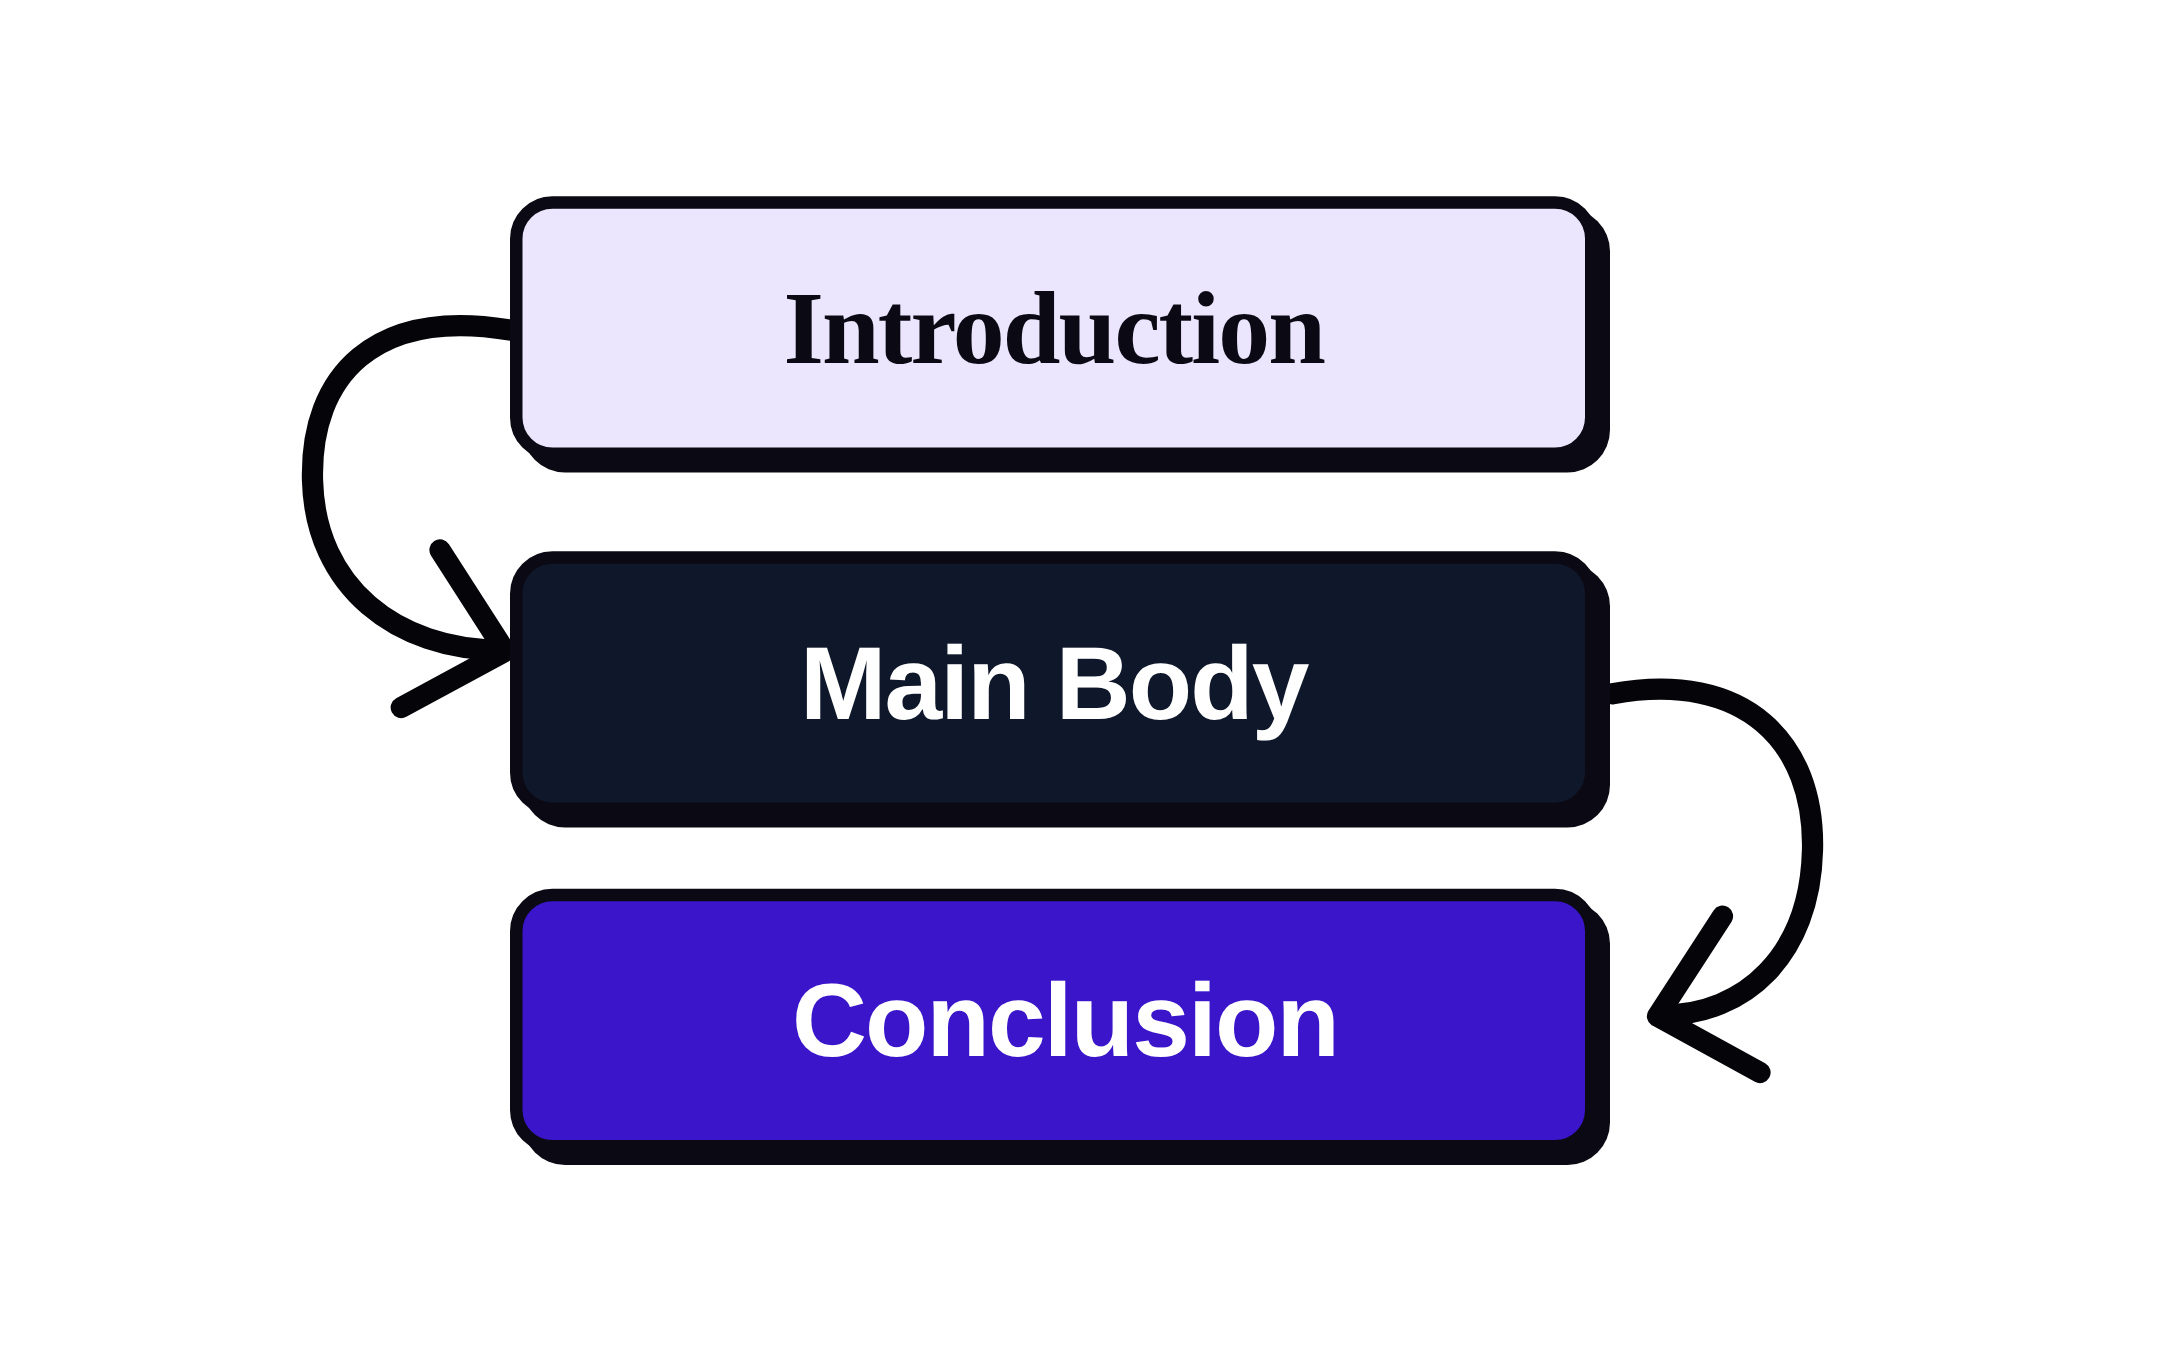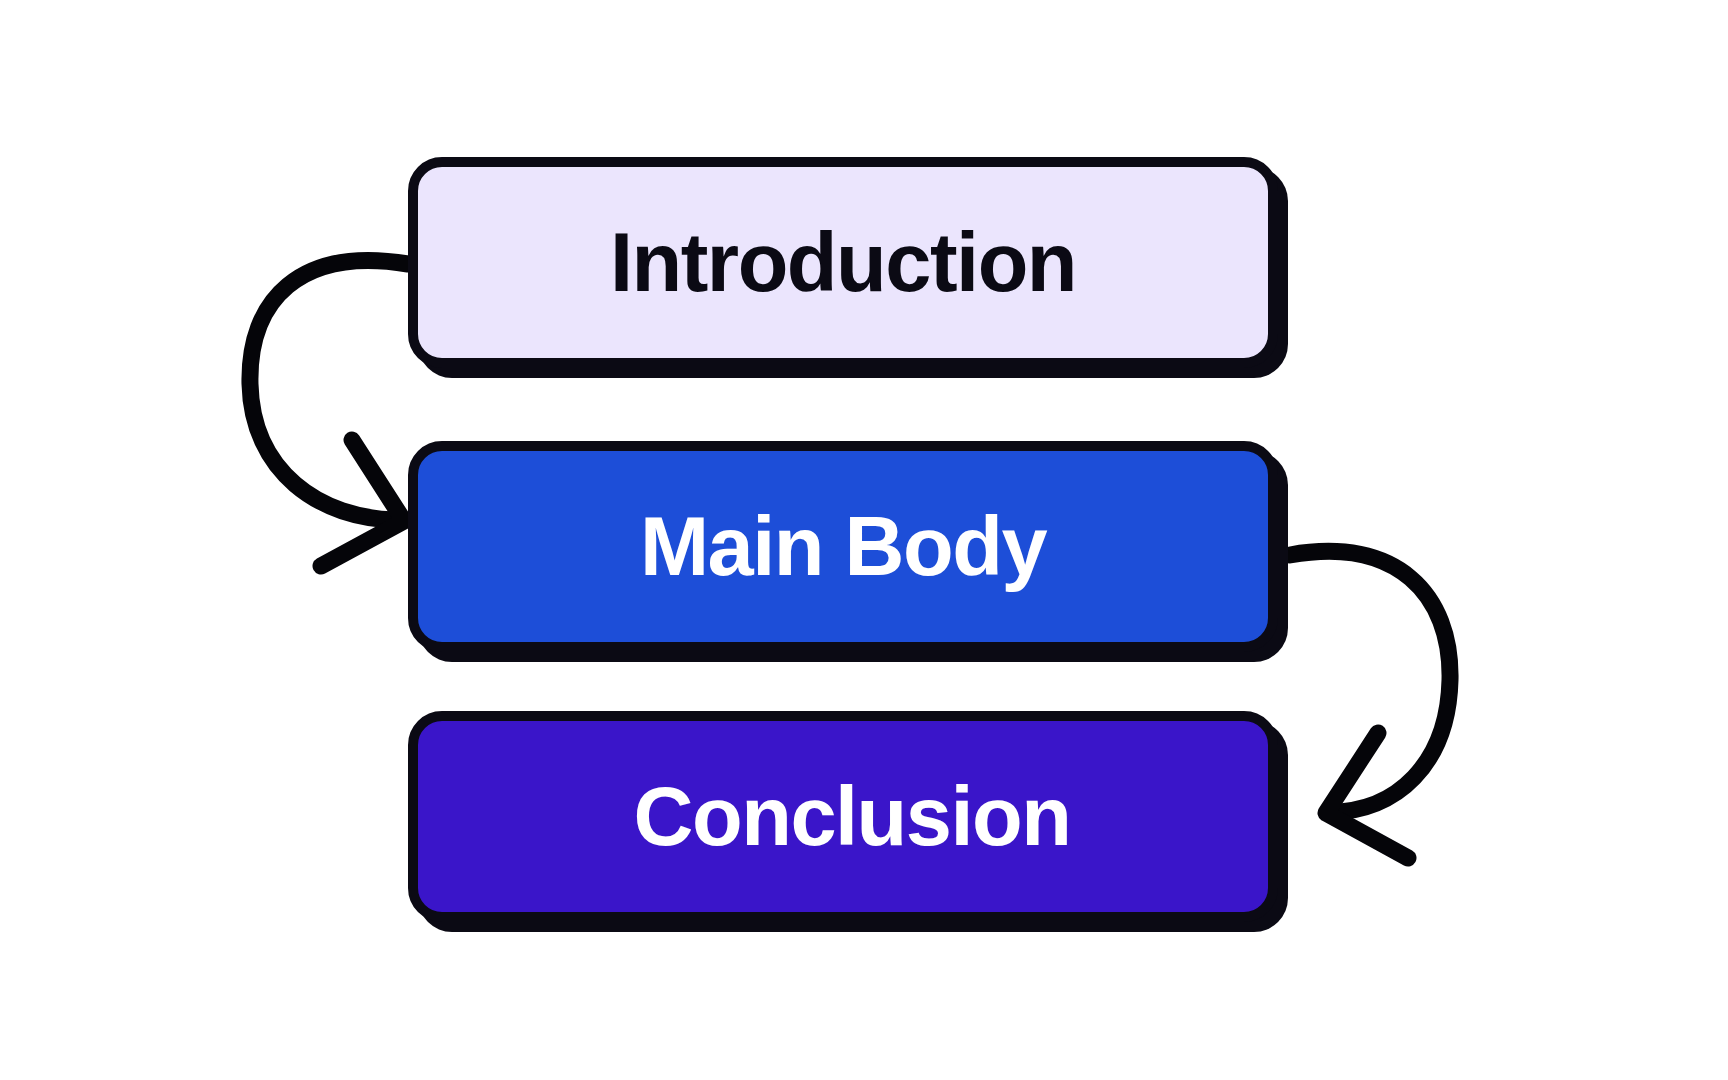--- a/index.html
+++ b/index.html
@@ -81,24 +81,24 @@
 
     <g>
       <path d="M 1290 555
                C 1396 536, 1452 594, 1450 680
                C 1448 764, 1396 812, 1330 812" fill="none" stroke="#050509" stroke-width="17" stroke-linecap="round" stroke-linejoin="round"></path>
       <path d="M 1378 733 L 1326 813 L 1408 858" fill="none" stroke="#050509" stroke-width="17" stroke-linecap="round" stroke-linejoin="round"></path>
     </g>
   </svg>
 
   <div class="node-box" id="node-introduction" style="background: rgb(235, 229, 253); border-color: rgb(11, 10, 20); box-shadow: rgb(11, 10, 20) 10px 10px 0px 0px;">
-    <span class="node-label" style="color: rgb(11, 10, 20);">Introduction</span>
+    <span class="node-label" style="color: rgb(11, 10, 20); font-family: Liberation Serif, serif;">Introduction</span>
   </div>
 
-  <div class="node-box" id="node-main-body" style="background: #1d4ed8; border-color: rgb(11, 10, 20); box-shadow: rgb(11, 10, 20) 10px 10px 0px 0px;">
+  <div class="node-box" id="node-main-body" style="background: #0f172a; border-color: rgb(11, 10, 20); box-shadow: rgb(11, 10, 20) 10px 10px 0px 0px;">
     <span class="node-label" style="color: rgb(255, 255, 255);">Main Body</span>
   </div>
 
   <div class="node-box" id="node-conclusion" style="background: rgb(58, 21, 201); border-color: rgb(11, 10, 20); box-shadow: rgb(11, 10, 20) 10px 10px 0px 0px;">
     <span class="node-label" style="color: rgb(255, 255, 255);">Conclusion</span>
   </div>
 
 </div>
 
 </body></html>

